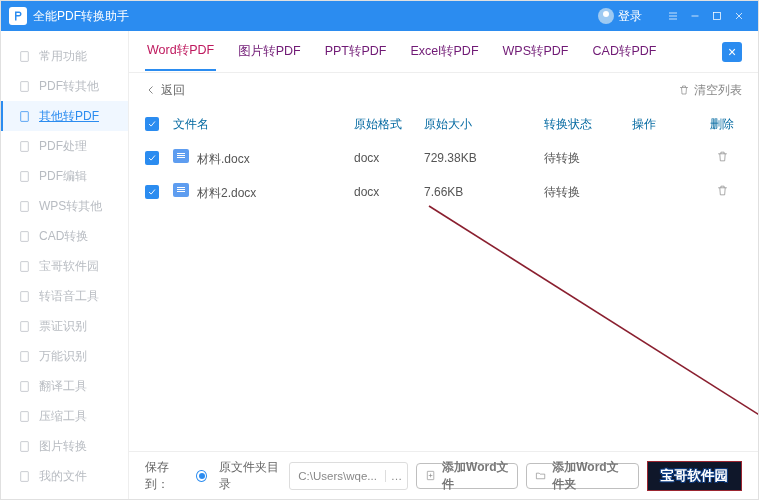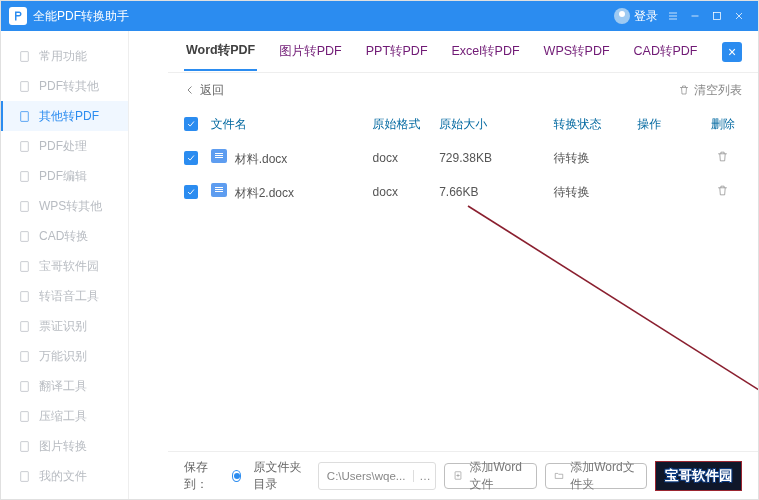--- a/index.html
+++ b/index.html
@@ -3,37 +3,37 @@
 <meta charset="utf-8">
 <style>
 * { margin: 0; padding: 0; box-sizing: border-box; font-family: "Microsoft YaHei", Arial, sans-serif; }
 body { background: #fff; width: 759px; height: 500px; overflow: hidden; position: relative; border: 1px solid #e0e0e0; }
 
 .titlebar { height: 30px; background: #2b8cf0; display: flex; align-items: center; padding: 0 8px; color: #fff; font-size: 12px; }
 .titlebar .logo { width: 18px; height: 18px; background: #fff; border-radius: 3px; margin-right: 6px; display:flex; align-items:center; justify-content:center; }
 .titlebar .logo svg { width: 12px; height: 12px; fill: #2b8cf0; }
 .titlebar .title { flex: 0 0 auto; }
 .titlebar .spacer { flex: 1; }
-.titlebar .user { display: flex; align-items: center; gap: 4px; margin-right: 4px; }
+.titlebar .user { display: flex; align-items: center; gap: 4px; margin-right: 20px; }
 .titlebar .avatar { width: 16px; height: 16px; background: #9ecaf2; border-radius: 50%; position:relative; }
 .titlebar .avatar::after { content:""; position:absolute; width:6px; height:6px; background:#fff; border-radius:50%; top:3px; left:5px;}
 .titlebar .winbtn { width: 22px; height: 22px; display: flex; align-items: center; justify-content: center; cursor: pointer; }
 .titlebar .winbtn svg { width: 12px; height: 12px; stroke: #fff; fill: none; stroke-width: 1.5; }
 
-.content { display: flex; height: calc(100% - 30px); gap: 39px; }
+.content { display: flex; height: calc(100% - 30px); }
 .sidebar { width: 128px; background: #fff; border-right: 1px solid #eee; padding-top: 10px; overflow-y: auto; }
 .sidebar-item { height: 30px; display: flex; align-items: center; padding-left: 16px; font-size: 12px; color: #b8bcc2; cursor: pointer; gap: 8px; }
-.sidebar-item.active { color: #2b8cf0; background: #f0f7ff; border-left: 2px solid #2b8cf0; padding-left: 14px; }
+.sidebar-item.active { color: #2b8cf0; background: #f0f7ff; border-left: 2px solid #2b8cf0; padding-left: 14px; text-decoration: underline; }
 .sidebar-item .sb-icon { width: 14px; height: 14px; display:inline-flex; align-items:center; justify-content:center; }
 .sidebar-item .sb-icon svg { width: 13px; height: 13px; fill: currentColor; stroke: currentColor; }
 
 .main { flex: 1; display: flex; flex-direction: column; position: relative; }
 .tabs { height: 42px; display: flex; align-items: center; border-bottom: 1px solid #eee; padding: 0 16px; gap: 20px; }
 .tab { font-size: 12.5px; color: #701a75; cursor: pointer; padding: 10px 2px; }
-.tab.active { color: #404040; border-bottom: 2px solid #2b8cf0; font-weight: 700; }
+.tab.active { color: #be185d; border-bottom: 2px solid #2b8cf0; font-weight: 400; }
 .tabs .close-chip { margin-left: auto; width: 20px; height: 20px; background: #2b8cf0; border-radius: 3px; display:flex; align-items:center; justify-content:center; color:#fff; font-size: 14px; cursor:pointer; }
 
 .toolbar-row { height: 34px; display: flex; align-items: center; padding: 0 16px; font-size: 12px; color: #666; }
 .toolbar-row .back { display:flex; align-items:center; gap:4px; cursor:pointer; }
 .toolbar-row .back svg { width:12px; height:12px; stroke:#888; fill:none; stroke-width:2; }
 .toolbar-row .clearlist { margin-left: auto; display:flex; align-items:center; gap:4px; color:#888; cursor:pointer; }
 .toolbar-row .clearlist svg { width:12px; height:12px; fill:none; stroke:#888; stroke-width:1.4; }
 
 .table-head { height: 34px; display: flex; align-items: center; padding: 0 16px; font-size: 12px; color: #0369a1; border-bottom: 0; }
 .col-check { width: 28px; }
@@ -54,21 +54,21 @@
 .trash svg { width:13px; height:13px; fill:none; stroke:#888; stroke-width:1.3; }
 
 .arrow-anno { position:absolute; top:170px; left:295px; pointer-events:none; }
 
 .footer { height: 48px; border-top: 1px solid #eee; display:flex; align-items:center; padding: 0 16px; font-size: 12px; color:#666; gap: 8px; }
 .footer .radio { width:12px; height:12px; border:1px solid #2b8cf0; border-radius:50%; display:inline-flex; align-items:center; justify-content:center; margin: 0 4px 0 2px; }
 .footer .radio.checked::after { content:""; width:6px; height:6px; background:#2b8cf0; border-radius:50%; }
 .footer .pathsel { border:1px solid #ddd; border-radius: 3px; height:28px; display:flex; align-items:center; font-size:11.5px; color:#888; }
 .footer .pathsel .path { padding: 0 8px; }
 .footer .pathsel .dropbtn { border-left:1px solid #ddd; width:22px; text-align:center; cursor:pointer; }
-.footer .btn { border:1px solid #bfbfbf; border-radius:4px; height:26px; padding: 0 8px; display:flex; align-items:center; gap:6px; color:#777; cursor:pointer; }
+.footer .btn { border:1px solid #bfbfbf; border-radius:4px; height:26px; padding: 0 8px; display:flex; align-items:center; gap:6px; color:#777; cursor:pointer;font-weight:bold; }
 .footer .btn svg { width:13px; height:13px; stroke:#888; fill:none; stroke-width:1.4; }
 .footer .convert { margin-left:auto; width:110px; height:30px; border:1.5px solid #9b2530; display:flex; align-items:center; justify-content:center; background:#0f172a; color:#fff; font-size:14px; font-weight:700; cursor:pointer; position:relative; }
 .footer .convert .overlay { position:absolute; font-size:13.5px; text-shadow: -1px -1px 0 #0b3a80, 1px -1px 0 #0b3a80, -1px 1px 0 #0b3a80, 1px 1px 0 #0b3a80; }
 </style>
 </head>
 <body>
 
 <div class="titlebar">
   <div class="logo">
       <svg viewBox="0 0 24 24">

